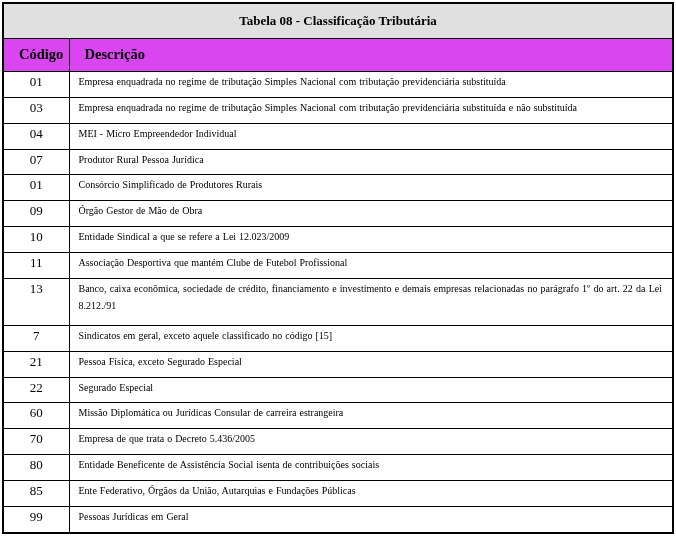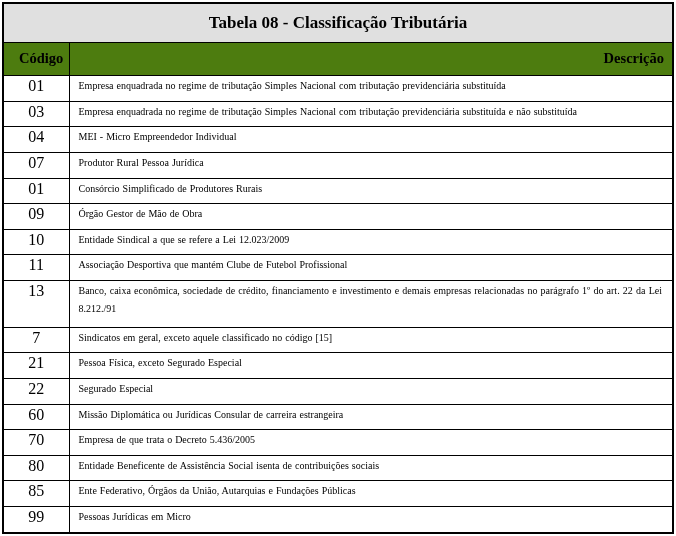--- a/index.html
+++ b/index.html
@@ -25,39 +25,39 @@
     table-layout: fixed;
   }
   table.tabela th,
   table.tabela td {
     border: 1px solid #000000;
     vertical-align: top;
     box-sizing: border-box;
   }
   th.table-title {
     background: #e0e0e0;
-    font-size: 17px;
+    font-size: 13px;
     font-weight: bold;
     text-align: center;
     padding: 9px 4px;
     height: 35px;
   }
   tr.col-header-row th {
-    background: #4d7c0f;
+    background: #d946ef;
     font-size: 14.5px;
     font-weight: bold;
     padding: 7px 8px 8px 15px;
     height: 31px;
   }
   th.col-code-header { text-align: center; padding-left: 2px; padding-right: 2px; }
-  th.col-desc-header { text-align: right; }
+  th.col-desc-header { text-align: left; }
   col.code-col { width: 66px; }
   td.code-cell {
     text-align: center;
-    font-size: 16px;
+    font-size: 13px;
     padding: 1px 2px 2px 2px;
     line-height: 17.5px;
   }
   td.desc-cell {
     text-align: justify;
     font-size: 10px;
     padding: 1px 10px 2px 9px;
     line-height: 17.5px;
     word-spacing: 0.5px;
   }
@@ -140,17 +140,17 @@
         <tr>
           <td class="code-cell">80</td>
           <td class="desc-cell">Entidade Beneficente de Assistência Social isenta de contribuições sociais</td>
         </tr>
         <tr>
           <td class="code-cell">85</td>
           <td class="desc-cell">Ente Federativo, Órgãos da União, Autarquias e Fundações Públicas</td>
         </tr>
         <tr>
           <td class="code-cell">99</td>
-          <td class="desc-cell">Pessoas Jurídicas em Micro</td>
+          <td class="desc-cell">Pessoas Jurídicas em Geral</td>
         </tr>
       </tbody>
   </table>
 </div>
 
 </body></html>

